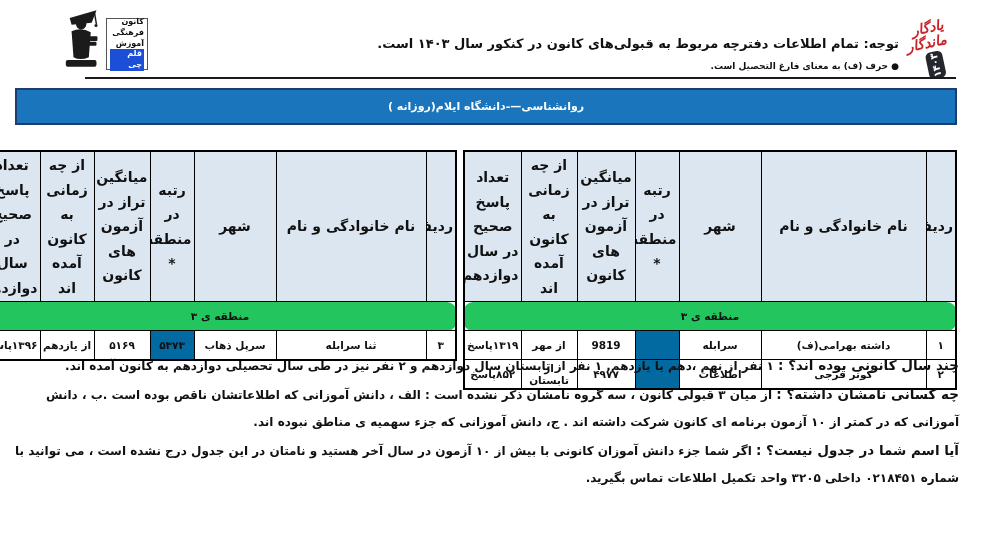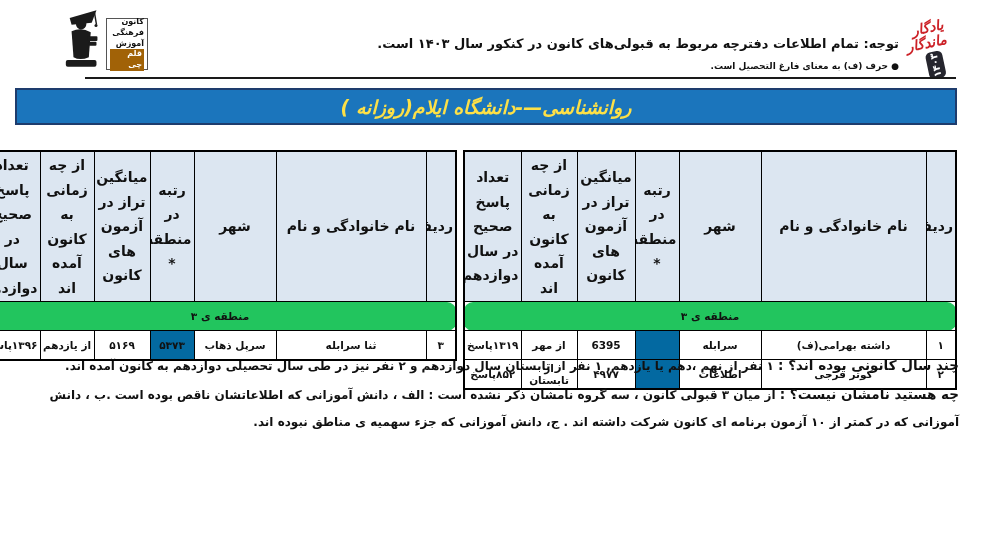--- a/index.html
+++ b/index.html
@@ -6,38 +6,38 @@
   .page{
     position:relative;width:971px;height:559px;background:#ffffff;
     font-family:"DejaVu Sans",sans-serif;direction:rtl;overflow:hidden;color:#111;
   }
   
   .logo{position:absolute;left:62px;top:4px;width:86px;height:72px;display:flex;direction:ltr;}
   .logo svg{width:46px;height:70px;}
   .logo-text{display:flex;flex-direction:column;justify-content:center;border:1px solid #555;
     font-size:8px;font-weight:bold;line-height:1.35;padding:1px 3px;margin-top:14px;height:48px;direction:rtl;text-align:right;}
   .logo-text span{display:block;}
-  .logo-text .inv{background:#a16207;color:#fff;padding:0 2px;}
+  .logo-text .inv{background:#1d4ed8;color:#fff;padding:0 2px;}
   .notice{position:absolute;right:72px;top:36px;text-align:right;}
   .notice-main{font-size:13px;font-weight:bold;white-space:nowrap;}
   .notice-sub{font-size:9px;font-weight:bold;margin-top:10px;}
   .brand{position:absolute;right:6px;top:20px;width:66px;text-align:center;transform:rotate(-12deg);}
   .brand-script{color:#cc2127;font-style:italic;font-weight:bold;font-size:14px;line-height:1.05;white-space:nowrap;}
   .brand-script .b2{display:block;margin-right:8px;}
   .brand-year-badge{margin:3px auto 0;background:#26262e;color:#fff;width:17px;height:27px;border-radius:5px;
     display:flex;align-items:center;justify-content:center;}
   .brand-year-badge span{transform:rotate(-90deg);font-size:10px;font-weight:bold;letter-spacing:0;}
   .header-rule{position:absolute;left:85px;right:15px;top:77px;border-top:2px solid #1a1a1a;}
   
   .title-bar{
     position:absolute;left:15px;right:14px;top:88px;height:33px;
     background:#1b75bc;border:2px solid #1e3c6d;
     display:flex;align-items:center;justify-content:center;
   }
-  .title-bar span{color:#fde047;font-weight:bold;font-size:19px;font-style:italic;}
+  .title-bar span{color:#ffffff;font-weight:bold;font-size:11px;}
   
   .tables{position:absolute;top:150px;right:14px;display:flex;gap:6px;align-items:flex-start;}
   table.ktable{border-collapse:collapse;table-layout:fixed;background:#fff;border:2px solid #000;}
   table.ktable th,table.ktable td{border:1px solid #000;overflow:hidden;}
   table.ktable th{
     background:#dce6f1;font-size:14px;font-weight:bold;line-height:1.75;
     height:55px;padding:1px 2px;text-align:center;vertical-align:middle;
   }
   tr.region-row td{
     background:#22c55e;font-size:13px;font-weight:bold;text-align:center;height:26px;vertical-align:middle;border-radius:9px;
@@ -120,21 +120,21 @@
       </thead>
       <tbody>
         <tr class="region-row">
           <td colspan="7">منطقه ی ۳</td>
         </tr>
         <tr>
           <td>۱</td>
           <td class="name-cell">داشته بهرامی(ف)</td>
           <td>سرابله</td>
           <td class="peach"></td>
-          <td>6395</td>
+          <td>9819</td>
           <td>از مهر</td>
           <td>۱۳۱۹پاسخ</td>
         </tr>
         <tr>
           <td>۲</td>
           <td class="name-cell">کوثر فرجی</td>
           <td>اطلاعات</td>
           <td class="peach"></td>
           <td>۴۹۷۷</td>
           <td>از تابستان</td>
@@ -177,16 +177,17 @@
           <td>از یازدهم</td>
           <td>۱۳۹۶پاسخ</td>
         </tr>
       </tbody>
     </table>
 
   </div>
 
   <div class="notes">
     <p><b>چند سال کانونی بوده اند؟ :</b> <span>۱ نفر از نهم ،دهم یا یازدهم, ۱ نفر از تابستان سال دوازدهم و ۲ نفر نیز در طی سال تحصیلی دوازدهم به کانون آمده اند.</span></p>
-    <p><b>چه هستید نامشان نیست؟ :</b> <span>از میان ۳ قبولی کانون ، سه گروه نامشان ذکر نشده است : الف ، دانش آموزانی که اطلاعاتشان ناقص بوده است .ب ، دانش آموزانی که در کمتر از ۱۰ آزمون برنامه ای کانون شرکت داشته اند . ج، دانش آموزانی که جزء سهمیه ی مناطق نبوده اند.</span></p>
+    <p><b>چه کسانی نامشان داشته؟ :</b> <span>از میان ۳ قبولی کانون ، سه گروه نامشان ذکر نشده است : الف ، دانش آموزانی که اطلاعاتشان ناقص بوده است .ب ، دانش آموزانی که در کمتر از ۱۰ آزمون برنامه ای کانون شرکت داشته اند . ج، دانش آموزانی که جزء سهمیه ی مناطق نبوده اند.</span></p>
+    <p><b>آیا اسم شما در جدول نیست؟ :</b> <span>اگر شما جزء دانش آموزان کانونی با بیش از ۱۰ آزمون در سال آخر هستید و نامتان در این جدول درج نشده است ، می توانید با شماره ۰۲۱۸۴۵۱ داخلی ۳۲۰۵ واحد تکمیل اطلاعات تماس بگیرید.</span></p>
   </div>
 
 </div>
 
 </body></html>

